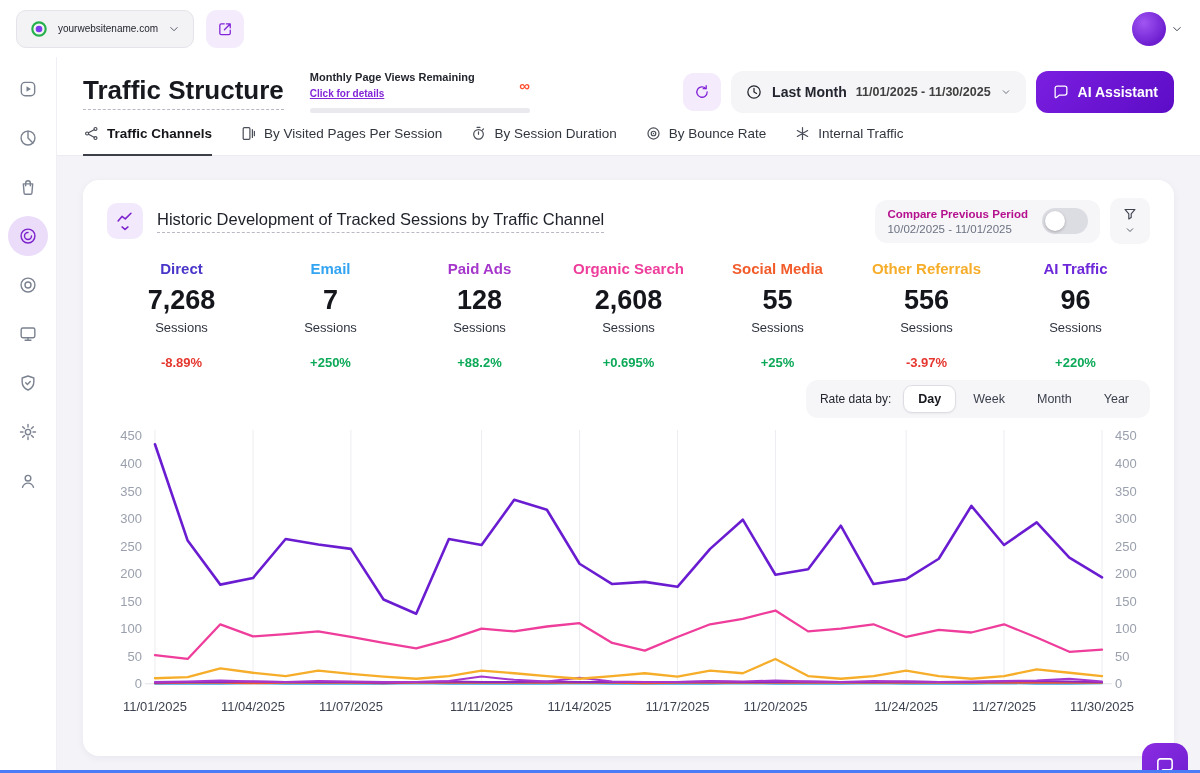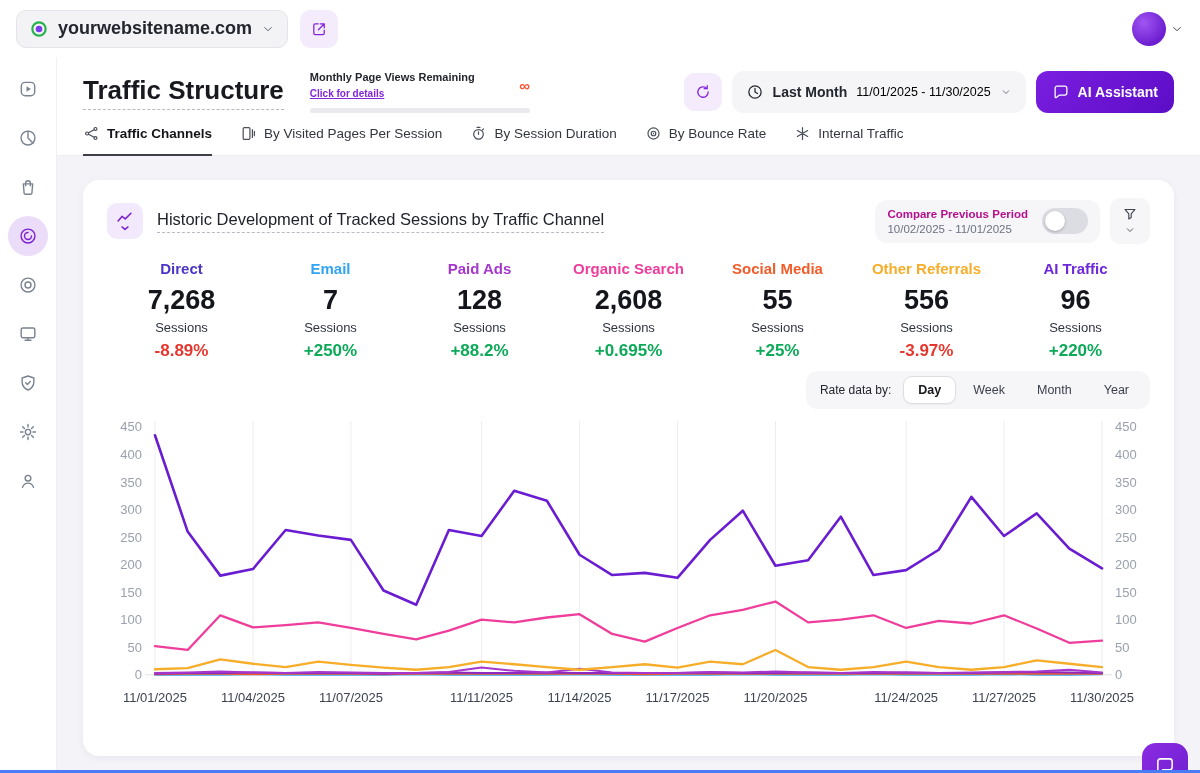--- a/index.html
+++ b/index.html
@@ -9,21 +9,21 @@
   
   .ic { display:inline-flex; width:18px; height:18px; flex:none; }
   .ic svg { width:100%; height:100%; display:block; }
   .ic-12{width:12px;height:12px}.ic-14{width:14px;height:14px}
   .ic-16{width:16px;height:16px}.ic-20{width:20px;height:20px}.ic-22{width:22px;height:22px}
 
   
   .topbar { height:57px; background:#fff; display:flex; align-items:center; padding:0 16px; gap:12px; }
   .site-select { height:38px; background:#f3f3f6; border:1px solid #e4e4ea; border-radius:10px;
     display:flex; align-items:center; gap:9px; padding:0 12px; cursor:pointer; }
-  .site-name { font-size:18px; font-weight:700; color:#23262e; }
+  .site-name { font-size:10px; font-weight:400; color:#23262e; }
   .icon-btn { width:38px; height:38px; border-radius:11px; background:#f4ebfd; color:#8224d8;
     border:none; display:flex; align-items:center; justify-content:center; cursor:pointer; }
   .spacer { flex:1; }
   .avatar-wrap { display:flex; align-items:center; gap:4px; cursor:pointer; }
   .avatar { width:34px; height:34px; border-radius:50%;
     background:radial-gradient(circle at 35% 32%, #a055f2, #6d1fd0 70%); }
 
   
   .frame { display:flex; height:716px; }
   .sidebar { width:57px; background:#fff; border-right:1px solid #f0eff4; display:flex;
@@ -44,21 +44,21 @@
   .quota-top { display:flex; justify-content:space-between; align-items:center; }
   .quota-label { font-size:11px; font-weight:700; color:#23262e; }
   .quota-link { font-size:10px; font-weight:700; color:#8326d8; text-decoration:underline;
     display:inline-block; margin-top:3px; cursor:pointer; }
   .infinity { font-size:15px; font-weight:700; color:#ff4f2e; line-height:1.1; }
   .quota-bar { height:5px; background:#e9e9ee; border-radius:3px; margin-top:7px; }
   .right-controls { margin-left:auto; display:flex; align-items:center; gap:10px; }
   .period { height:42px; background:#f5f5f8; border-radius:12px; display:flex; align-items:center;
     gap:9px; padding:0 14px; cursor:pointer;text-align:right; }
   .period-label { font-size:14px; font-weight:700; color:#23262e; }
-  .period-range { font-size:12.5px; font-weight:400; color:#000000; }
+  .period-range { font-size:12.5px; font-weight:700; color:#404040; }
   .ai-btn { height:42px; border:none; border-radius:12px; padding:0 16px; display:flex;
     align-items:center; gap:8px; color:#fff; font-size:14px; font-weight:700; cursor:pointer;
     background:linear-gradient(135deg,#7b1fe0,#5c0cc6); font-family:inherit; }
 
   .tabs { display:flex; gap:28px; margin-top:12px; }
   .tab { display:flex; align-items:center; gap:7px; font-size:13.5px; color:#32363f;
     padding-bottom:12px; border-bottom:2px solid transparent; cursor:pointer; margin-bottom:-1px; }
   .tab .ic { width:17px; height:17px; color:#4a4e59; }
   .tab.active { color:#141419; font-weight:700; border-bottom-color:#3c3f48; }
 
@@ -80,21 +80,21 @@
   .toggle-knob { position:absolute; left:3px; top:3px; width:20px; height:20px; border-radius:50%;
     background:#fff; box-shadow:0 1px 3px rgba(0,0,0,.25); }
   .filter-btn { width:40px; height:46px; border:none; border-radius:10px; background:#f6f6f9;
     color:#3f4350; display:flex; flex-direction:column; align-items:center; justify-content:center;
     gap:2px; cursor:pointer; }
 
   .channels { display:grid; grid-template-columns:repeat(7,1fr); margin-top:16px; text-align:center; }
   .ch-name { font-size:15px; font-weight:600; }
   .ch-value { font-size:27px; font-weight:700; color:#14161c; margin-top:8px; }
   .ch-unit { font-size:13px; color:#2f3440; margin-top:4px; }
-  .ch-change { font-size:17px; font-weight:600; margin-top:6px; }
+  .ch-change { font-size:13px; font-weight:600; margin-top:20px; }
 
   .granrow { display:flex; justify-content:flex-end; margin-top:10px; }
   .granbox { background:#f6f6f9; border-radius:12px; padding:5px 6px; display:flex; align-items:center; gap:2px; }
   .granlabel { font-size:12px; font-weight:500; color:#23262e; margin:0 10px 0 8px; }
   .gran { font-size:12.5px; color:#3a3f4b; padding:6px 14px; border-radius:9px; border:1px solid transparent;
     background:transparent; cursor:pointer; font-family:inherit; }
   .gran.active { background:#fff; border-color:#dddde4; font-weight:600; color:#17191f;
     box-shadow:0 1px 2px rgba(0,0,0,.05); }
 
   .chart-wrap { margin-top:8px; }

